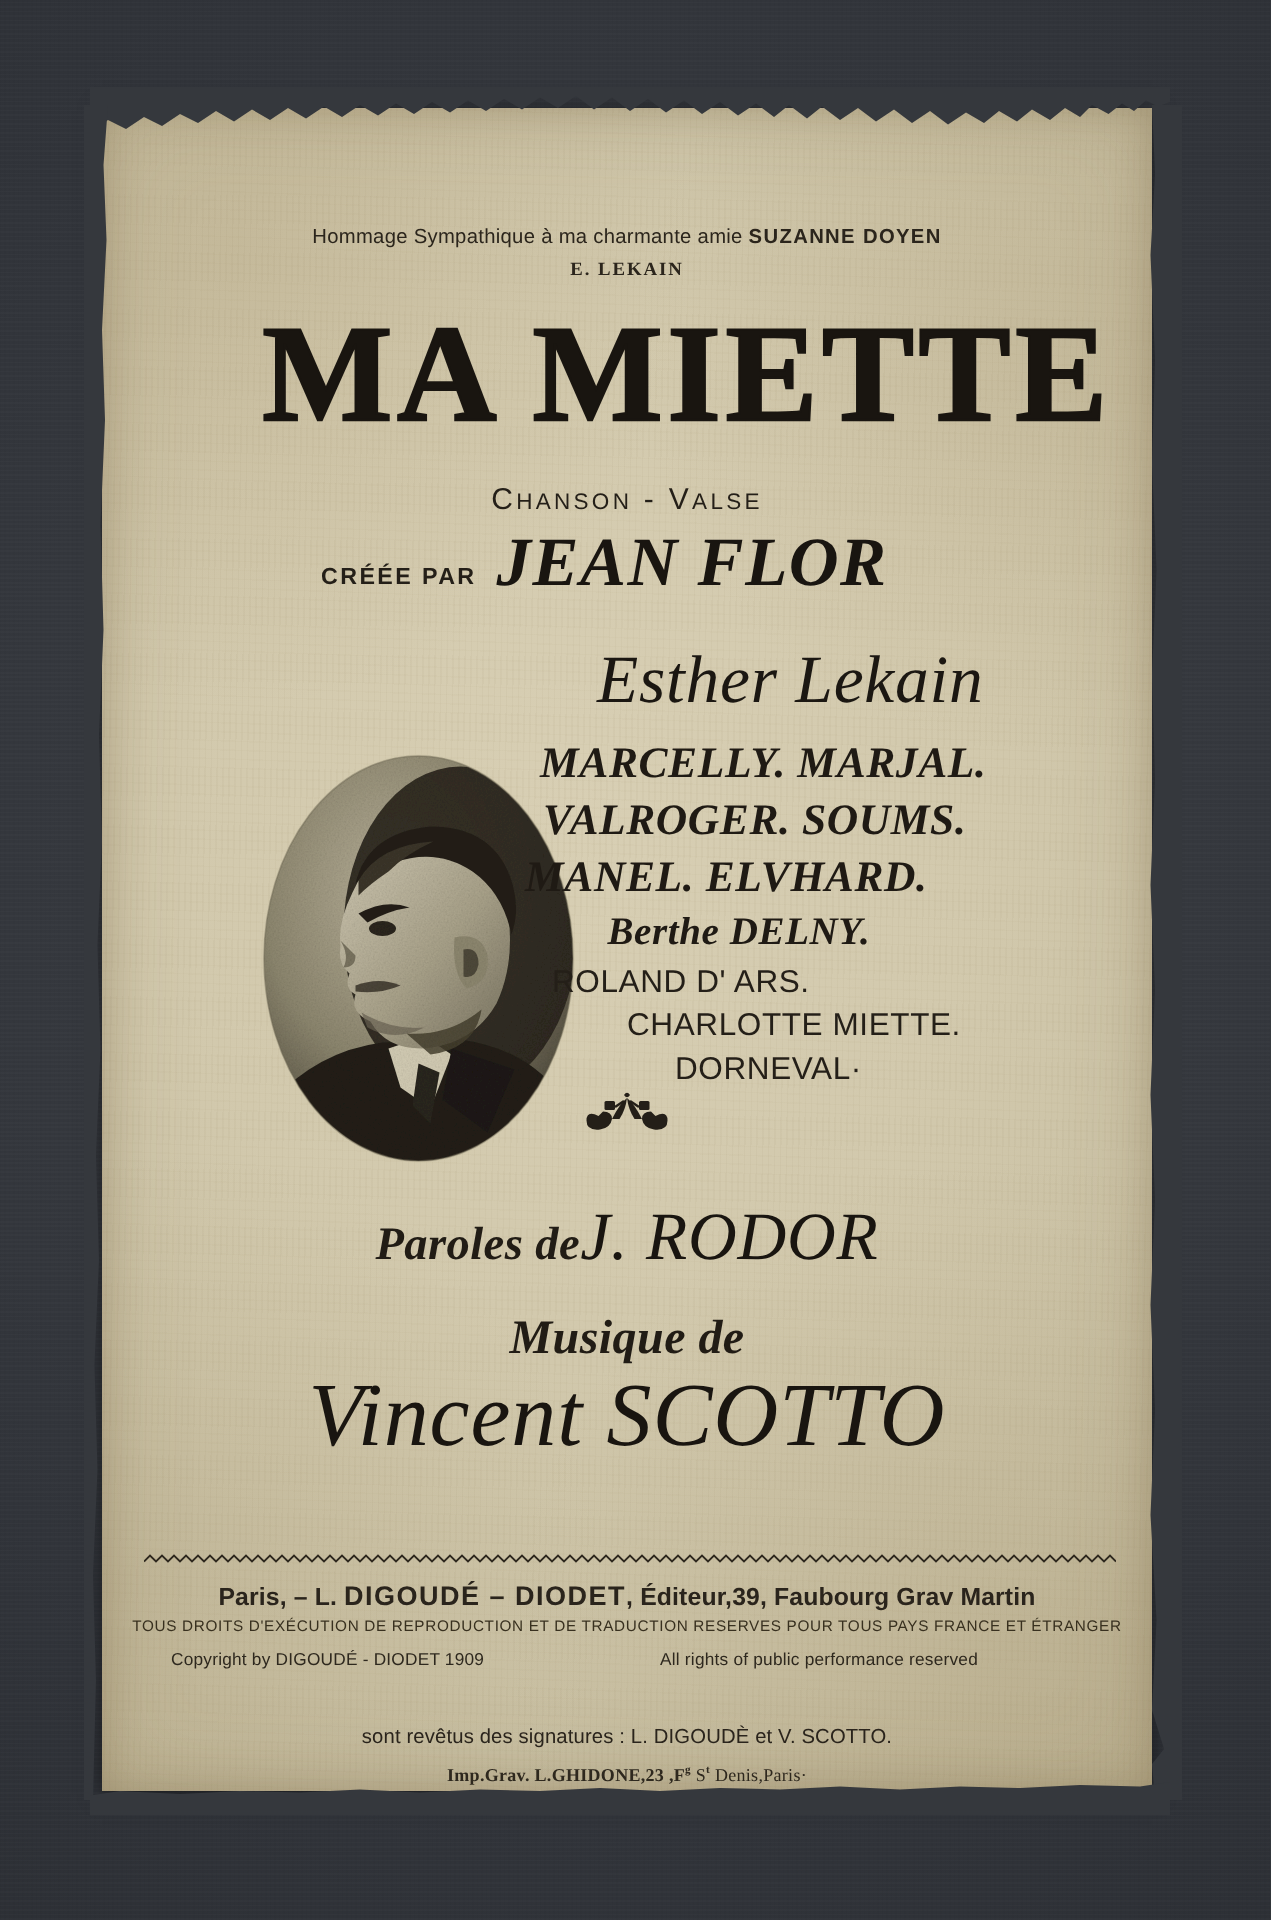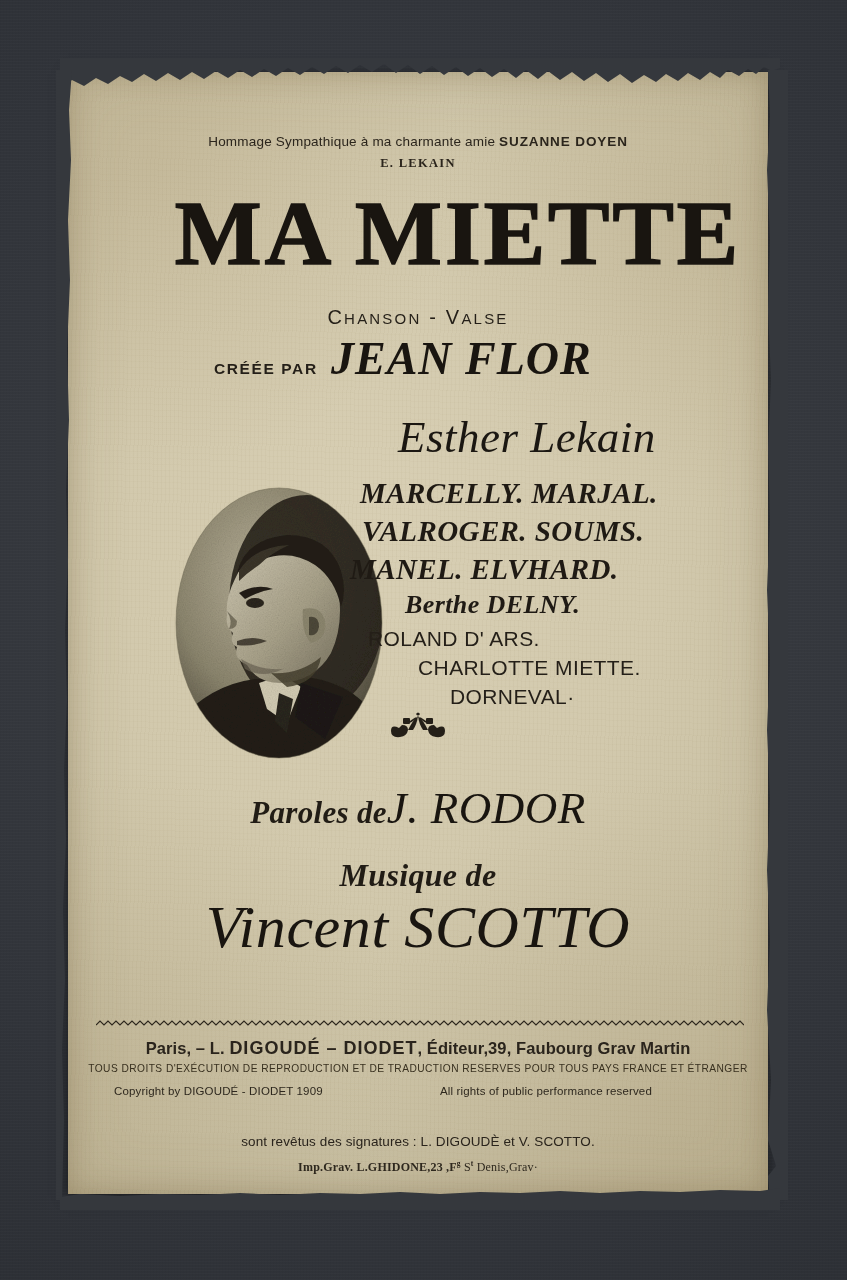--- a/index.html
+++ b/index.html
@@ -50,21 +50,21 @@
       inset 0 0 64px rgba(120,100,62,.16);
   }
   
   .tear{position:absolute;pointer-events:none;}
   #tearTop{left:60px;top:58px;width:720px;height:62px;}
   #tearLeft{left:56px;top:70px;width:26px;height:1130px;}
   #tearRight{left:754px;top:70px;width:34px;height:1130px;}
   #tearBottom{left:60px;top:1180px;width:720px;height:30px;}
 
   
-  #content{position:absolute;left:0;top:0;width:700px;height:1122px;}
+  #content{position:absolute;left:0;top:16px;width:700px;height:1122px;}
 
   .t{position:absolute;color:#241f18;white-space:nowrap;}
 
   
   .dedi{
     font-family:"Liberation Sans",sans-serif;
     font-size:13.5px;letter-spacing:.2px;color:#2b251c;
     text-align:center;width:100%;left:0;
   }
   .dedi b{font-weight:700;letter-spacing:.9px;}
@@ -329,21 +329,21 @@
     <div class="t fp" id="rights" style="top:991px;">TOUS DROITS D'EXÉCUTION DE REPRODUCTION ET DE TRADUCTION RESERVES POUR TOUS PAYS  FRANCE ET ÉTRANGER</div>
 
     <div id="copyrow" style="top:1013px;height:16px;">
       <span id="copyleft">Copyright by DIGOUDÉ - DIODET 1909</span>
       <span id="copyright-reserved">All rights of public performance reserved</span>
     </div>
 
     <div class="t fp nb" style="top:1062px;">sont revêtus des signatures : L. DIGOUDÈ et V. SCOTTO.</div>
 
     <div class="t fp" id="printer" style="top:1087px;">
-      <span>Imp.Grav. L.GHIDONE,23 ,F</span><sup>g</sup><span class="rm"> S</span><sup>t</sup><span class="rm"> Denis,Grav·</span>
+      <span>Imp.Grav. L.GHIDONE,23 ,F</span><sup>g</sup><span class="rm"> S</span><sup>t</sup><span class="rm"> Denis,Paris·</span>
     </div>
 
   </div>
 </div>
 
 <svg class="tear" id="tearTop" viewBox="0 0 720 62" preserveAspectRatio="none">
   <path d="M0 0 H720 V10 L712 13 L704 9 L696 16 L688 11 L679 18 L668 12 L660 20 L650 14 L640 22 L628 15 L618 23 L606 16 L596 24 L584 17 L572 25 L560 16 L548 24 L536 15 L524 23 L512 14 L500 22 L488 13 L478 21 L466 12 L456 20 L444 11 L432 19 L420 10 L408 18 L396 9 L384 17 L372 8 L360 16 L348 7 L336 15 L324 6 L312 14 L300 7 L288 15 L276 8 L264 16 L252 9 L240 17 L228 10 L216 18 L204 11 L192 19 L180 12 L168 20 L156 13 L144 21 L132 14 L120 22 L108 15 L96 23 L84 16 L72 24 L60 18 L48 26 L36 20 L24 28 L12 22 L0 30 Z" fill="#35383d"></path>
 </svg>
 
 <svg class="tear" id="tearLeft" viewBox="0 0 26 1130" preserveAspectRatio="none">

